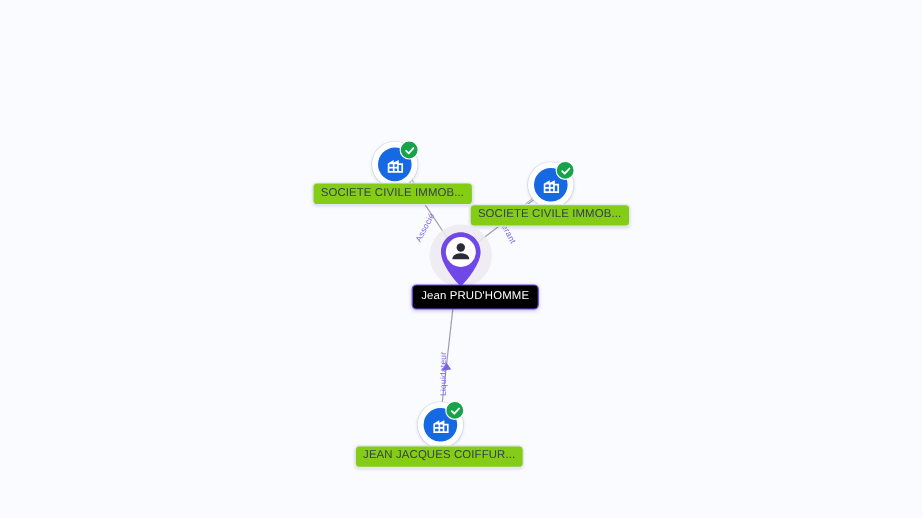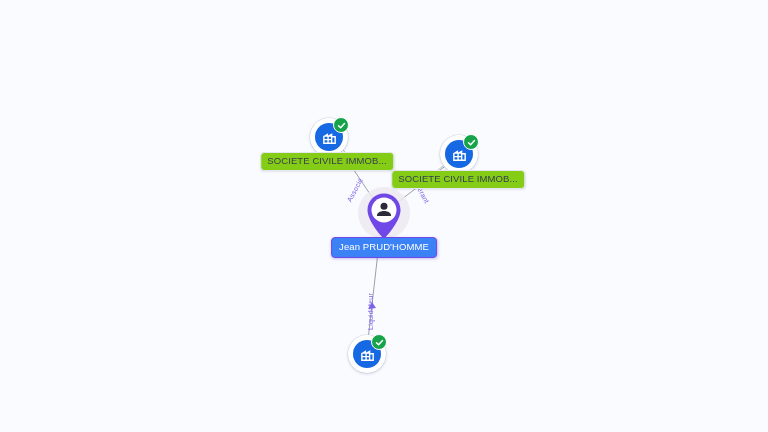--- a/index.html
+++ b/index.html
@@ -114,27 +114,28 @@
     border: 1px solid #e4e7f0;
     border-radius: 4px;
     padding: 2px 6px 3px 6px;
     font-size: 9.5px;
     letter-spacing: .1px;
     color: #36404e;
     box-shadow: 0 1px 2px rgba(30, 40, 90, 0.10);
     line-height: 12px;
   }
   .node-label.person {
-    background: #3b82f6;
+    background: #000000;
     border-color: #7048e8;
     color: #ffffff;
     border-radius: 4px;
     box-shadow: 0 1px 3px rgba(80, 50, 200, 0.30);
     font-size: 9.5px;
     padding: 3px 7px 4px 7px;
+    margin-left: 12px;
   }
 
   
   .edge-label {
     position: absolute;
     white-space: nowrap;
     color: #7c63e8;
     font-size: 7px;
     letter-spacing: .2px;
     transform-origin: 0 50%;
@@ -221,14 +222,15 @@
       <svg width="17" height="17" viewBox="0 0 24 24" fill="#ffffff">
         <path d="M3 21V10.2L10 6v3l6-3v4h5v11H3zm2-2h4v-3H5v3zm0-5h4v-3H5v3zm6 5h3v-3h-3v3zm0-5h3v-3h-3v3zm5 5h3v-7h-3v7z"></path>
       </svg>
     </div>
     <div class="verified-badge">
       <svg width="9" height="9" viewBox="0 0 24 24" fill="none" stroke="#ffffff" stroke-width="4" stroke-linecap="round" stroke-linejoin="round">
         <path d="M4 12.5l5.5 5.5L20 6.5"></path>
       </svg>
     </div>
   </div>
+  <div class="node-label" style="left:366px; top:371px;">JEAN JACQUES COIFFUR...</div>
 
 </div>
 
 </body></html>

